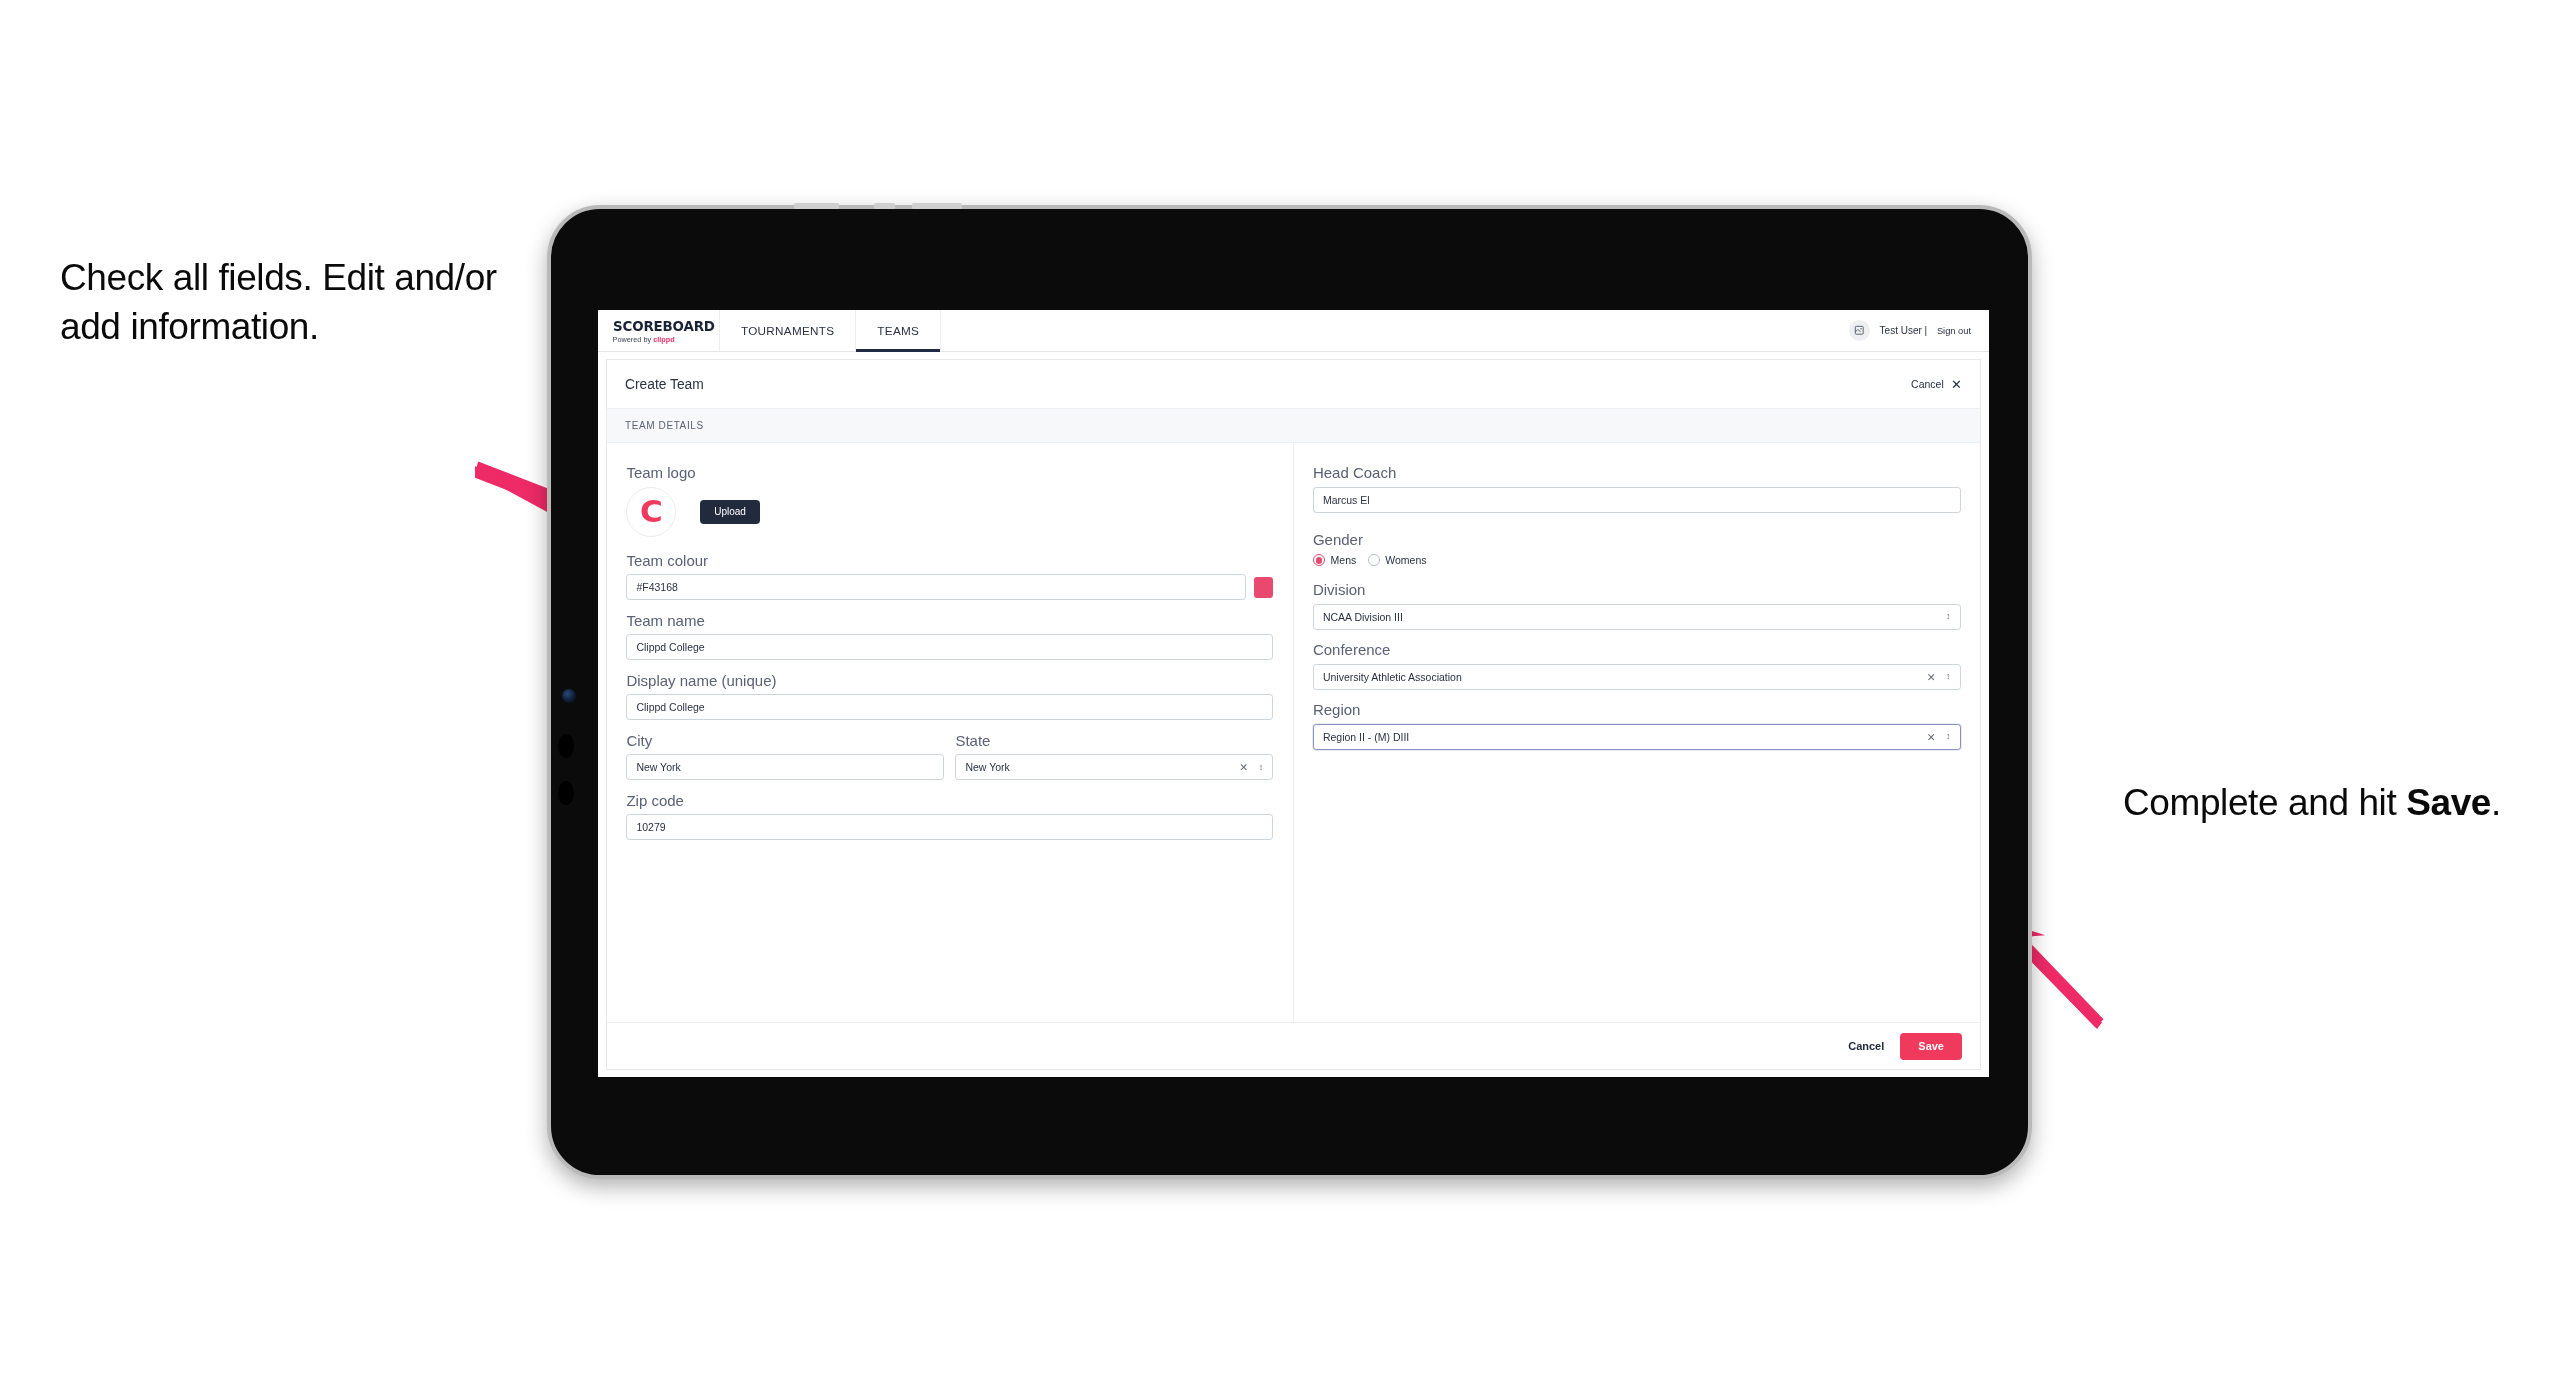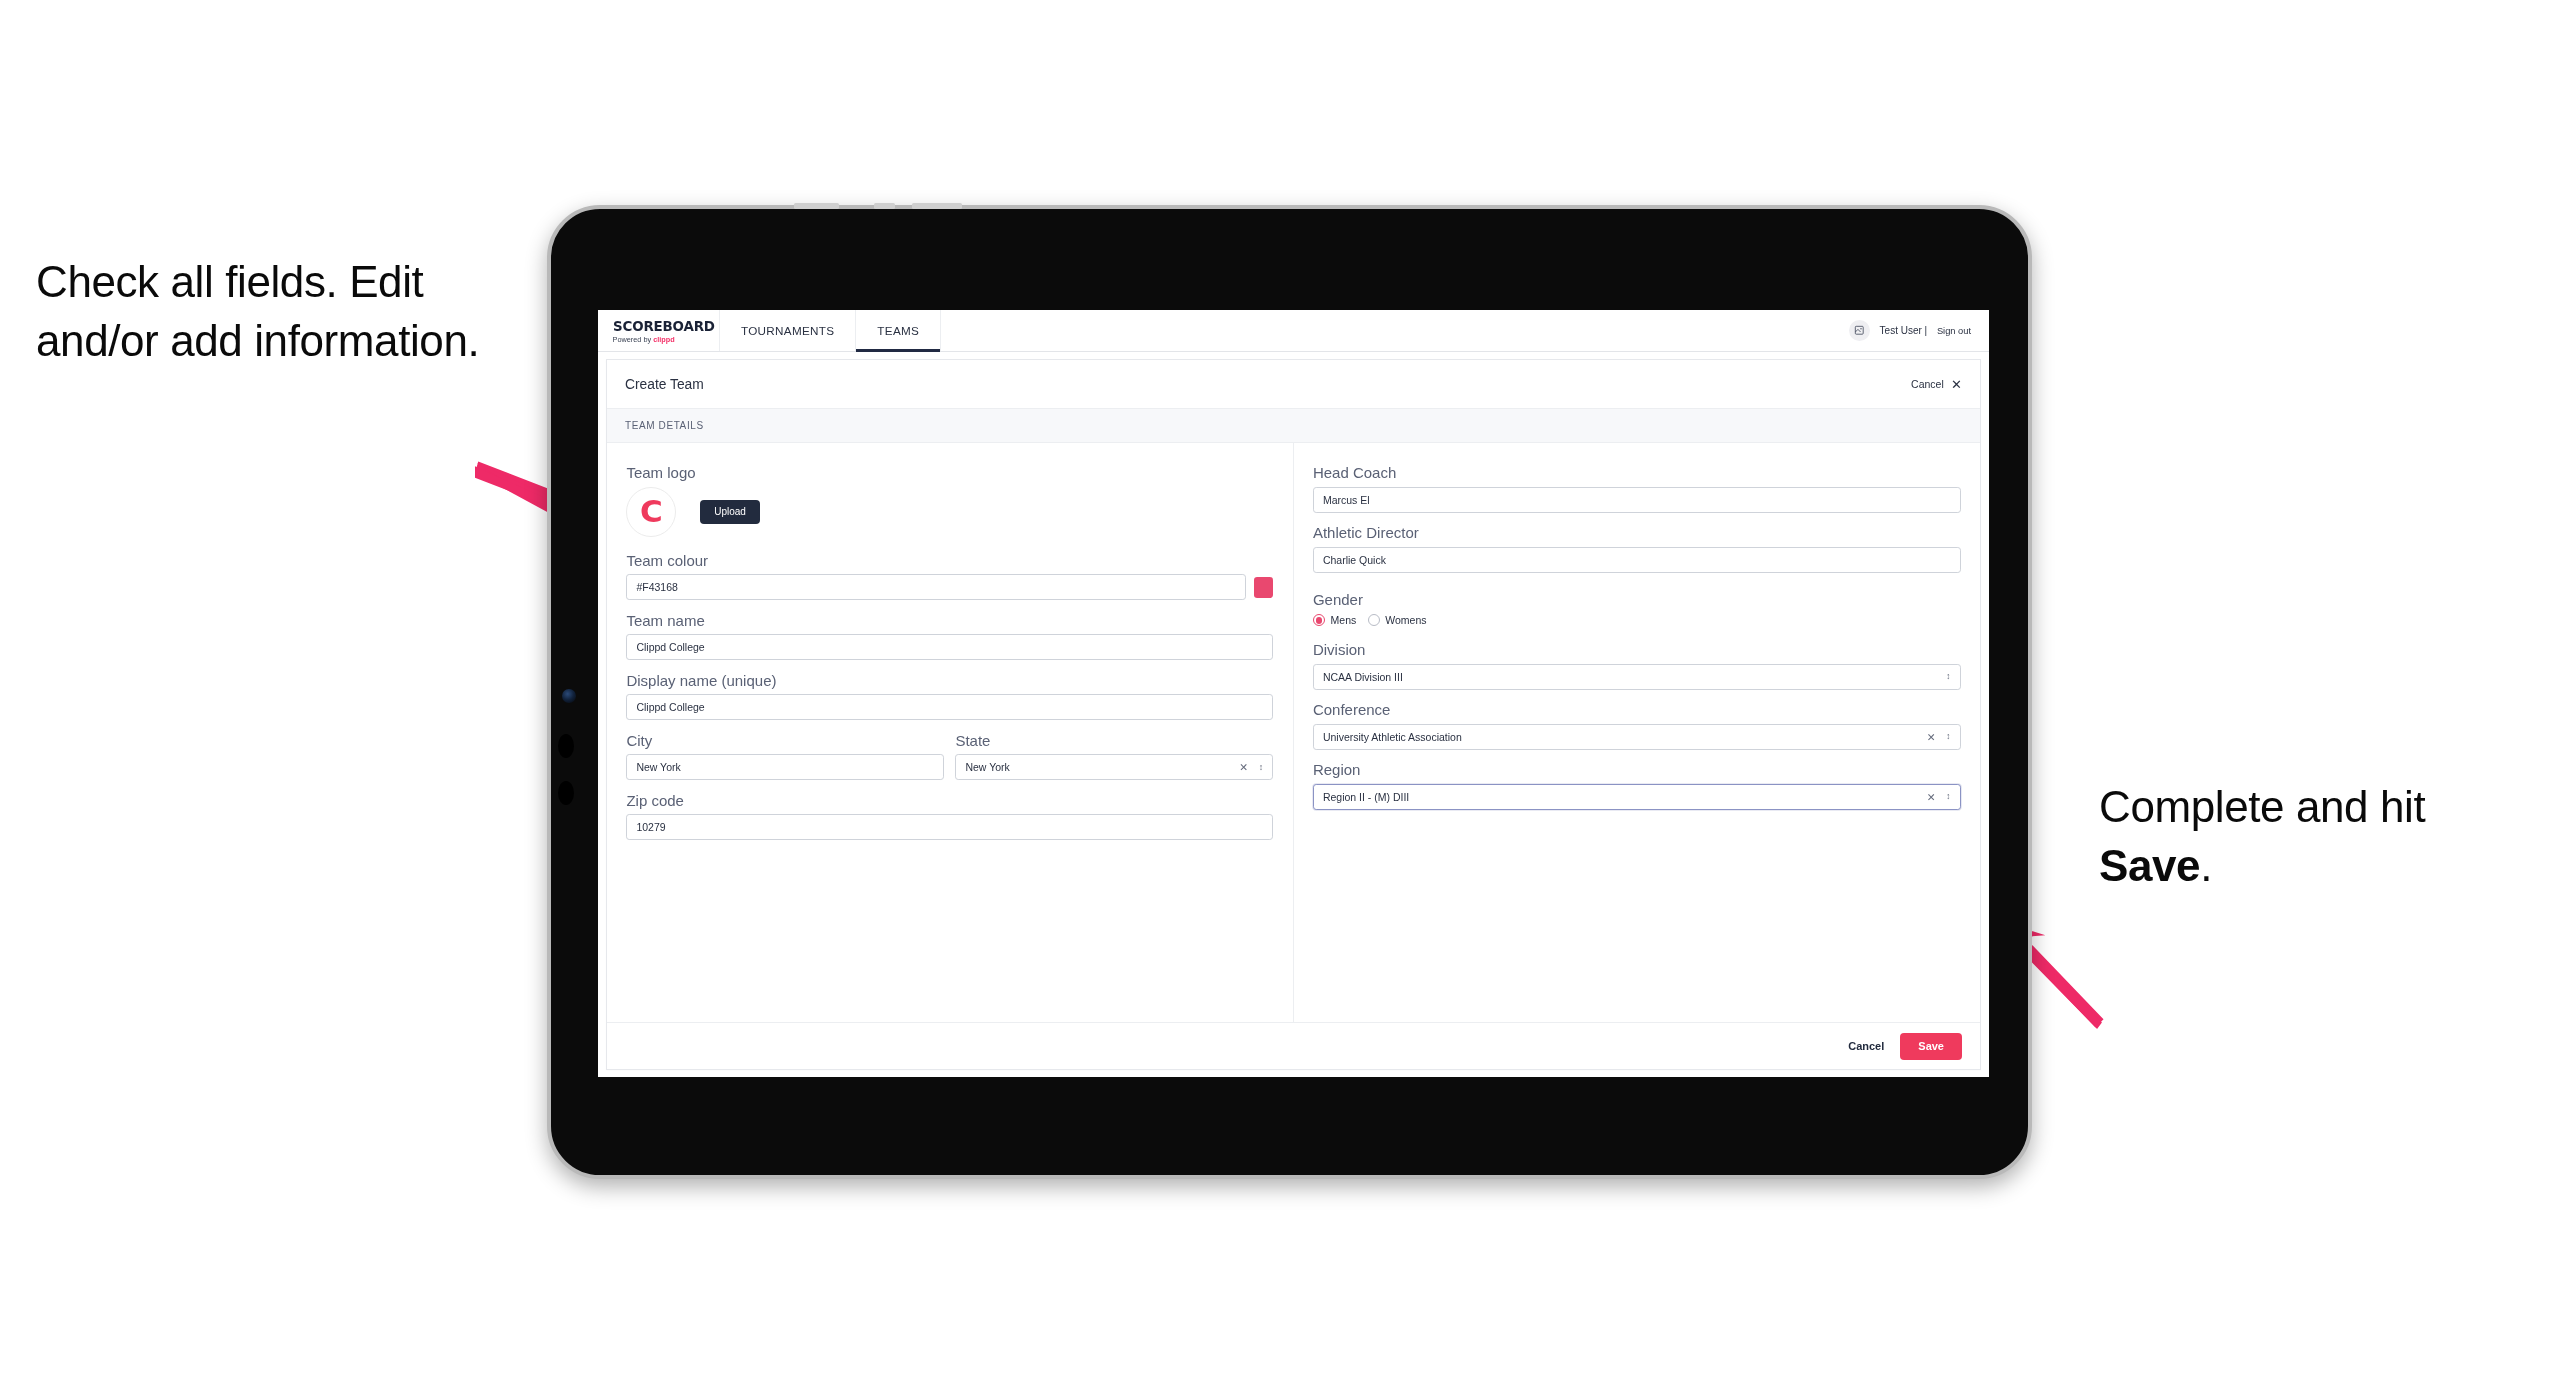--- a/index.html
+++ b/index.html
@@ -8,24 +8,25 @@
     background: #ffffff;
     font-family: "Liberation Sans", sans-serif;
     overflow: hidden;
   }
   .stage { position: relative; width: 2576px; height: 1386px; }
 
   
   .annot {
     position: absolute;
     color: #0a0a0a;
-    font-size: 44px;
+    font-size: 37px;
     line-height: 1.33;
     font-weight: 400;
     letter-spacing: -0.4px;
+    margin-left: 24px;
   }
   #annot-left { left: 36px; top: 253px; width: 478px; }
   #annot-right { left: 2099px; top: 778px; width: 438px; }
   .annot b { font-weight: 700; }
 
   .arrow { position: absolute; }
 
   
   .tablet {
     position: absolute;
@@ -359,26 +360,20 @@
           <div class="col col-right">
 
             <div class="field">
               <div class="flabel">Head Coach</div>
               <div class="fbox">
                 <span class="val">Marcus El</span>
               </div>
             </div>
 
 
-            <div class="field">
-              <div class="flabel">Athletic Director</div>
-              <div class="fbox">
-                <span class="val">Charlie Quick</span>
-              </div>
-            </div>
 
             <div class="field" style="margin-top:18px;">
               <div class="flabel">Gender</div>
               <div class="radio-row">
                 <div class="radio-item">
                   <span class="radio checked"></span>
                   <span class="radio-label">Mens</span>
                 </div>
                 <div class="radio-item">
                   <span class="radio"></span>

